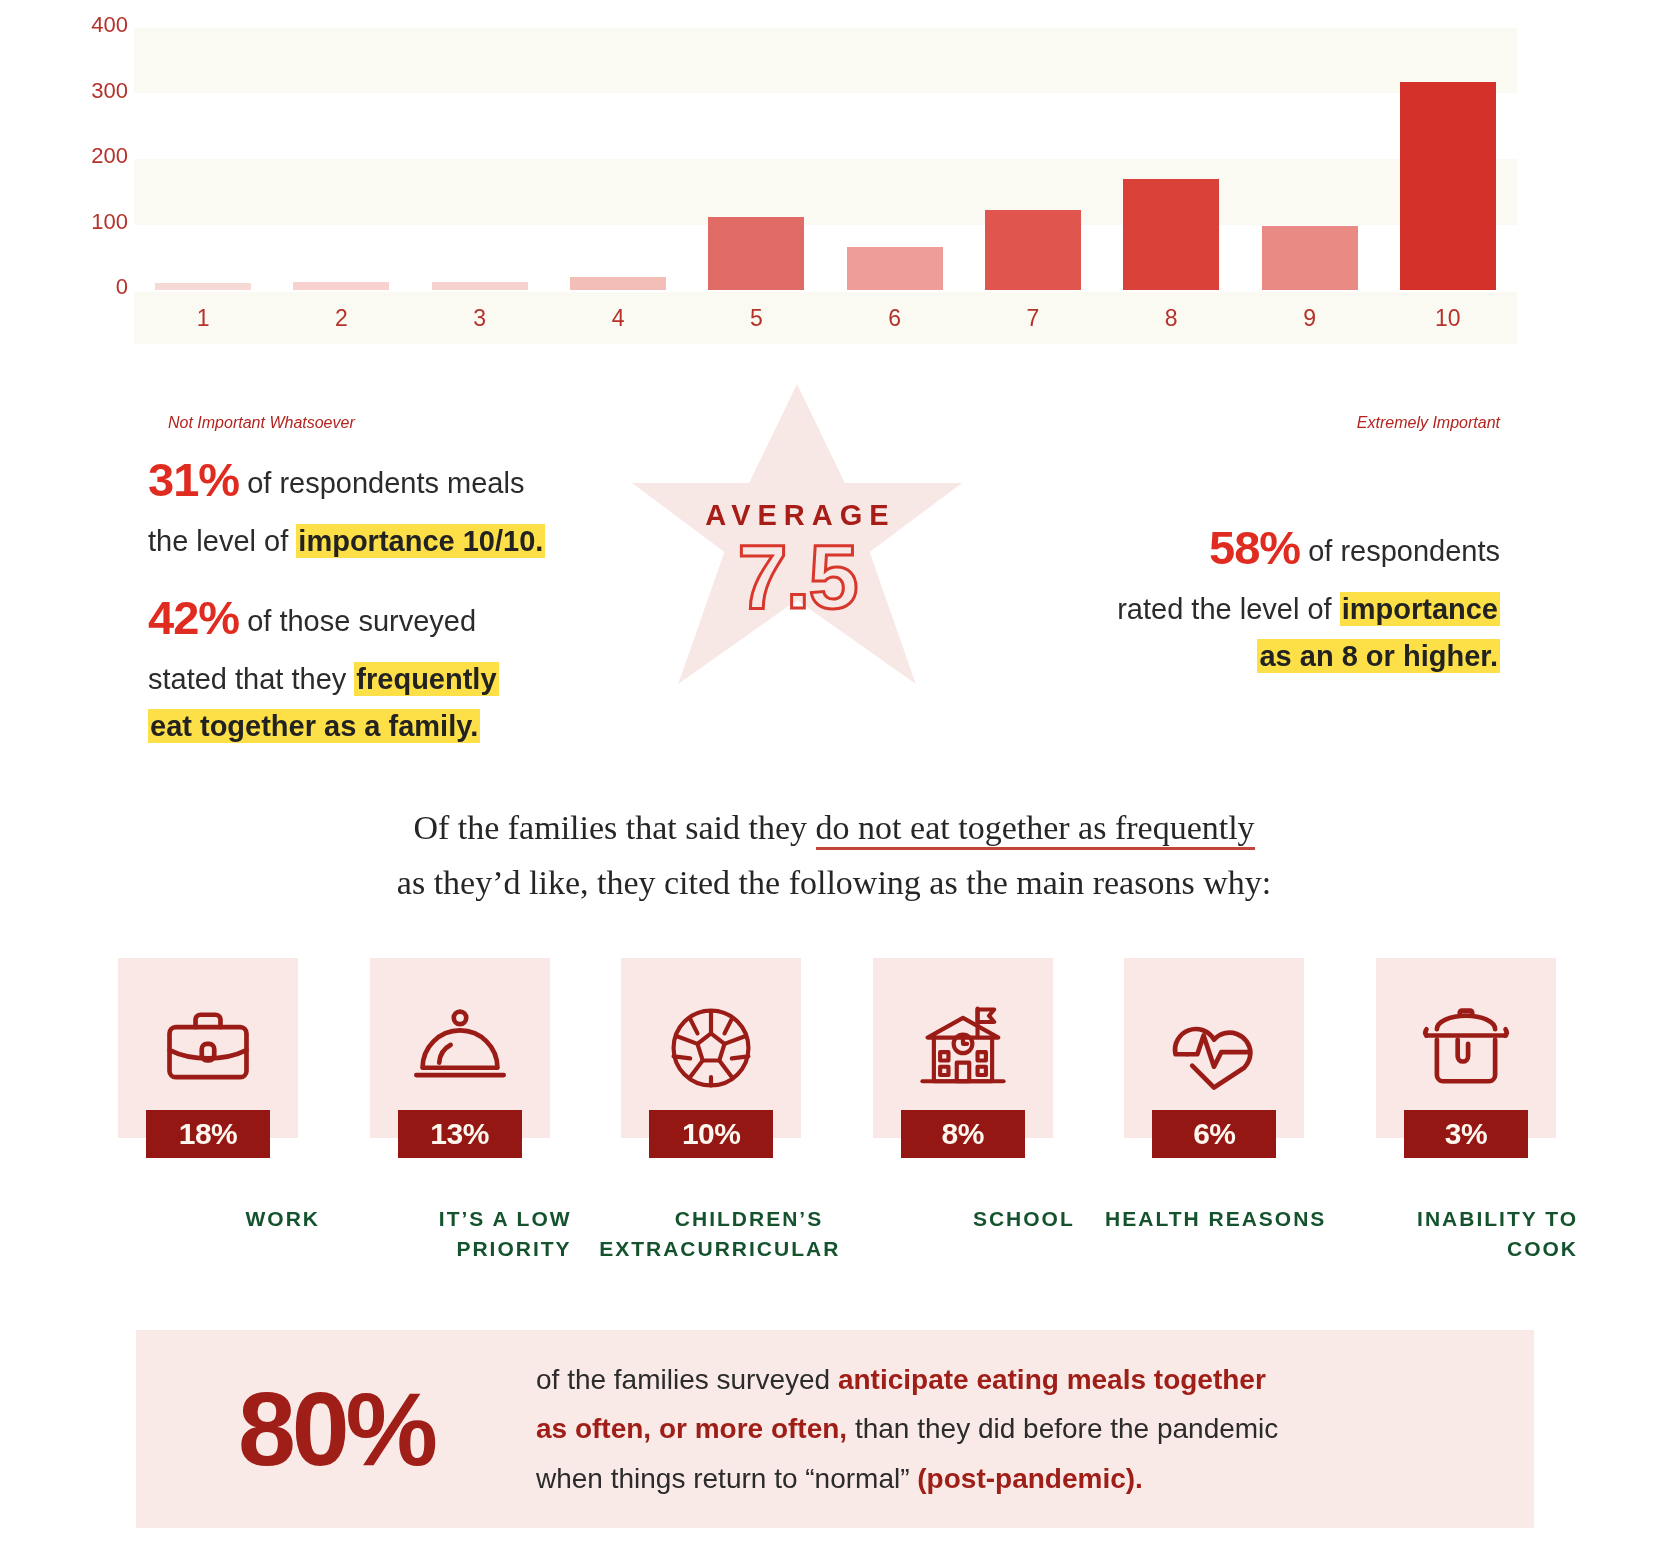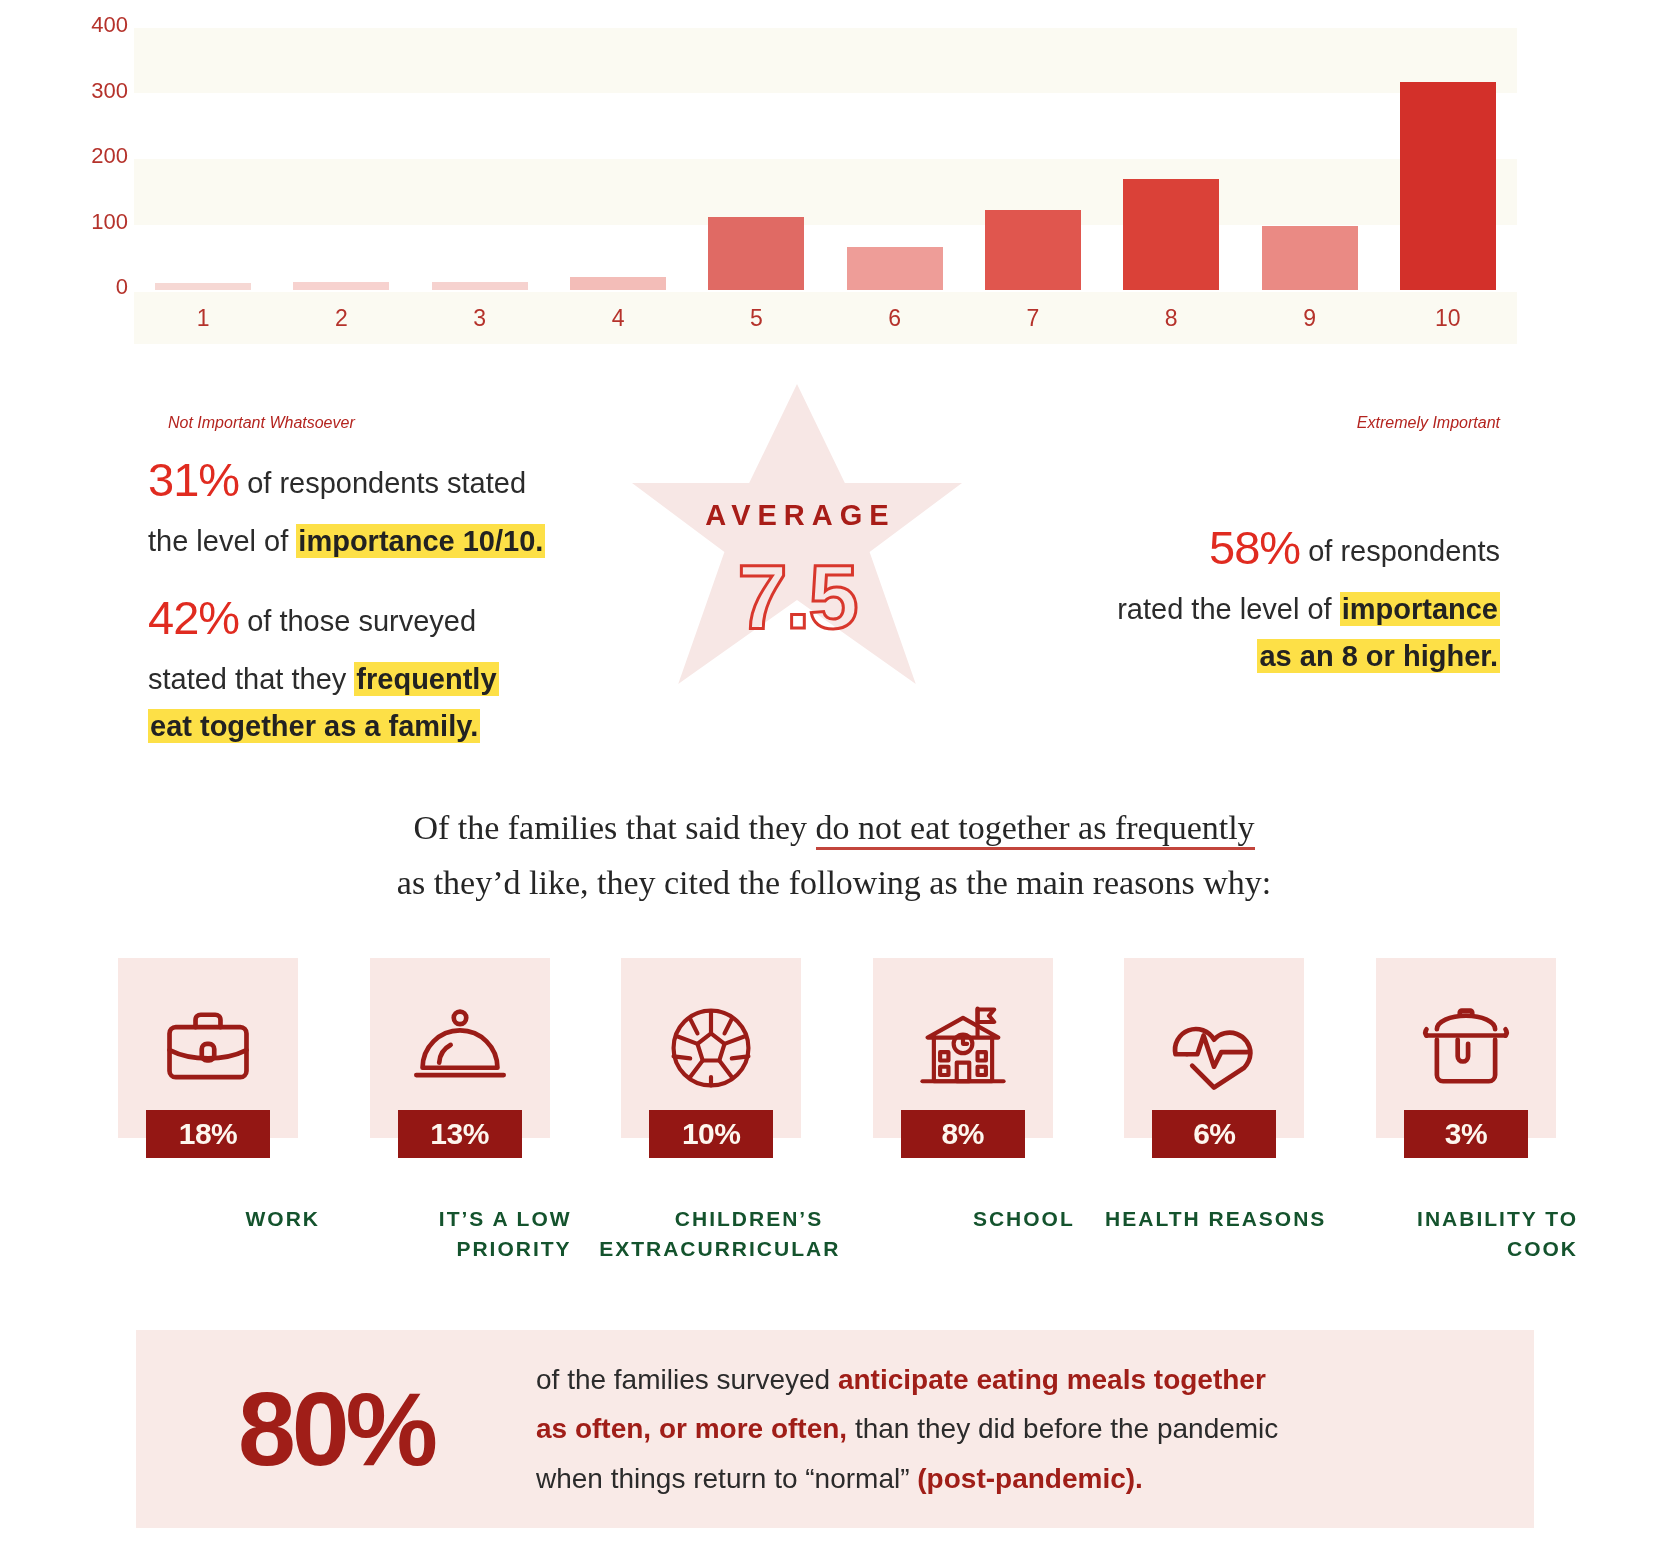--- a/index.html
+++ b/index.html
@@ -58,21 +58,21 @@
   .scale-note.left { left: 168px; }
   .scale-note.right { right: 168px; }
 
   
   .stats { position: absolute; left: 0; top: 432px; width: 1668px; height: 320px; }
   .stat-block { position: absolute; font-size: 29px; color: #2b2b2b; line-height: 1.62; }
   .stat-left-1 { left: 148px; top: 10px; width: 470px; }
   .stat-left-2 { left: 148px; top: 148px; width: 470px; }
   .stat-right-1 { right: 168px; top: 78px; width: 470px; text-align: right; }
   .big-pct {
-    font-size: 47px; font-weight: normal; color: #e02b20;
+    font-size: 47px; font-weight: bold; color: #e02b20;
     letter-spacing: -1px; vertical-align: -3px;
   }
   .hl { background: #fde047; font-weight: bold; color: #222; padding: 1px 2px; }
 
   
   .star-wrap { position: absolute; left: 632px; top: -48px; width: 330px; height: 300px; }
   .star {
     position: absolute; inset: 0;
     background: #f7e7e5;
     clip-path: polygon(50% 0%, 64.5% 33%, 100% 33%, 72% 56%, 86% 100%, 50% 72%, 14% 100%, 28% 56%, 0% 33%, 35.5% 33%);
@@ -81,21 +81,20 @@
     position: absolute; top: 115px; left: 0; width: 100%;
     text-align: center; font-size: 29px; font-weight: bold;
     letter-spacing: 7px; color: #a81d18; text-indent: 7px;
   }
   .star-val {
     position: absolute; top: 142px; left: 0; width: 100%;
     text-align: center; font-size: 90px; font-weight: bold;
     color: transparent;
     -webkit-text-stroke: 3px #d8372c;
     letter-spacing: -2px;
-    margin-top: 20px;
   }
 
   
   .serif-para {
     position: absolute; left: 0; top: 800px; width: 1668px;
     text-align: center; font-family: "Liberation Serif", serif;
     font-size: 34px; color: #262626; line-height: 1.62;
   }
   .under-red { border-bottom: 3px solid #c2453c; padding-bottom: 1px; }
 
@@ -208,21 +207,21 @@
         <div class="xcell">10</div>
       </div>
 
     <div class="scale-note left">Not Important Whatsoever</div>
     <div class="scale-note right">Extremely Important</div>
   </div>
 
   <div class="stats">
 
     <div class="stat-block stat-left-1">
-      <span class="big-pct">31%</span><span> of respondents stated</span><br>
+      <span class="big-pct">31%</span><span> of respondents meals</span><br>
       <span>the level of </span><span class="hl">importance 10/10.</span>
     </div>
 
     <div class="stat-block stat-left-2">
       <span class="big-pct">42%</span><span> of those surveyed</span><br>
       <span>stated that they </span><span class="hl">frequently</span><br>
       <span class="hl">eat together as a family.</span>
     </div>
 
     <div class="stat-block stat-right-1">

